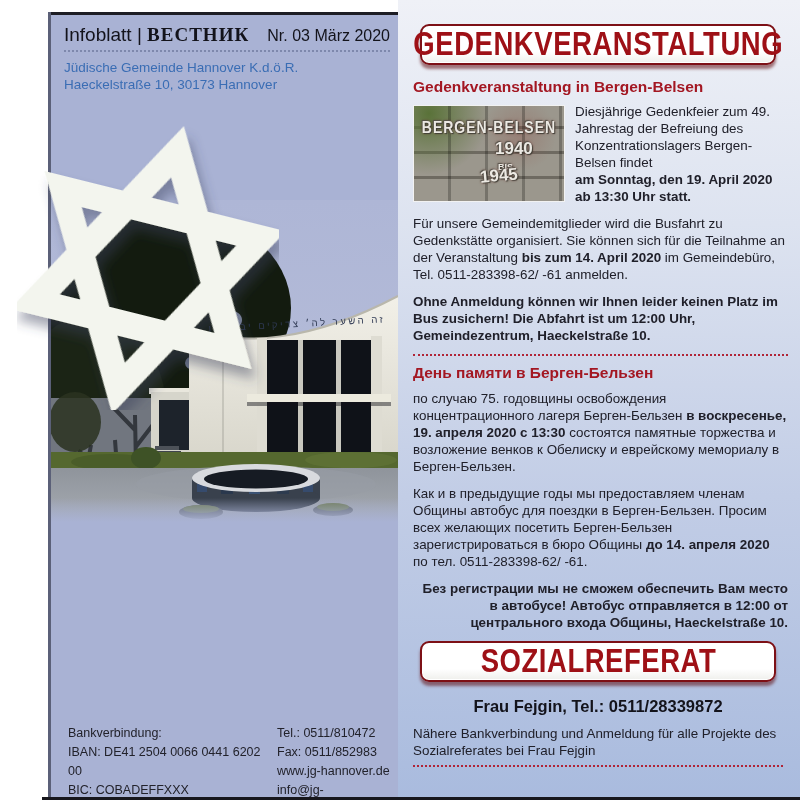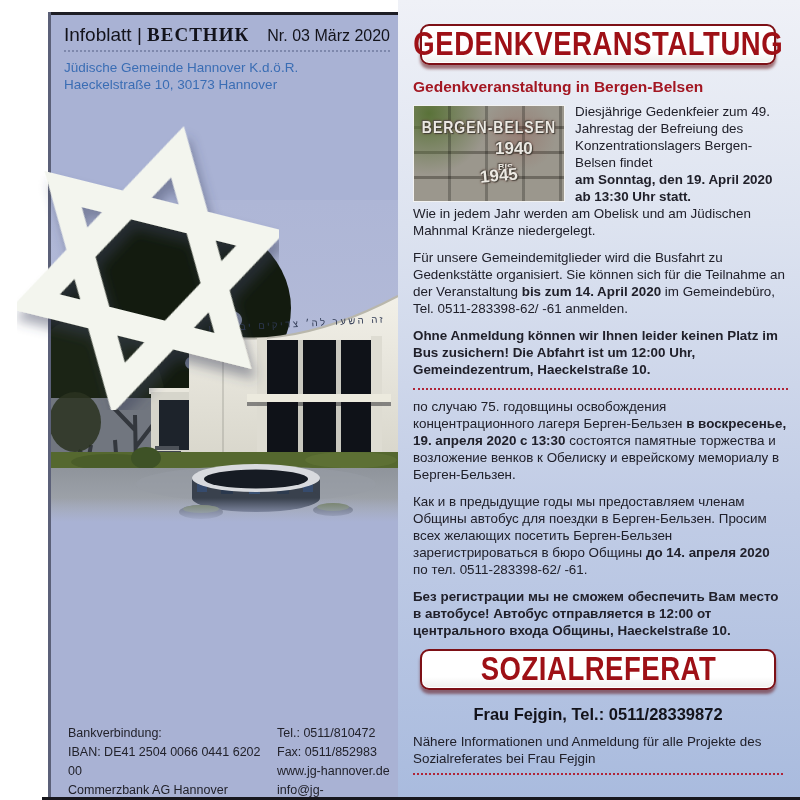--- a/index.html
+++ b/index.html
@@ -197,20 +197,21 @@
         <path d="M131,26 L29,206 L233,206 Z" fill="none" stroke="#f3f5ee" stroke-width="26"></path>
         <path d="M131,270 L29,90 L233,90 Z" fill="none" stroke="#f3f5ee" stroke-width="26"></path>
       </g>
     </svg>
   </div>
 
   <div class="bank-footer">
     <div class="col1">
       <div>Bankverbindung:</div>
       <div>IBAN: DE41 2504 0066  0441 6202 00</div>
+      <div>BIC: COBADEFFXXX</div>
       <div>Commerzbank AG Hannover</div>
     </div>
     <div class="col2">
       <div>Tel.: 0511/810472</div>
       <div>Fax: 0511/852983</div>
       <div class="bold">www.jg-hannover.de</div>
       <div class="bold">info@jg-hannover.de</div>
     </div>
   </div>
 </div>
@@ -227,50 +228,51 @@
     <div class="mem-body">
       <div class="stone-photo">
         <div class="stone-text stone-name">BERGEN-BELSEN</div>
         <div class="stone-text stone-y1">1940</div>
         <div class="stone-text stone-bis">BIS</div>
         <div class="stone-text stone-y2">1945</div>
       </div>
 
       <p><span>Diesjährige Gedenkfeier zum 49. Jahrestag der Befreiung des Konzentrationslagers Bergen-Belsen findet</span><br>
         <strong>am Sonntag, den 19. April 2020 ab 13:30 Uhr statt.</strong><br>
-        <span>Wie in jedem Jahr werden am Obelisk und am Jüdischen Mahnmal Kränze niedergelegt.</span></p>
+        </p>
 
       <p><span>Für unsere Gemeindemitglieder wird die Busfahrt zu Gedenkstätte organisiert. Sie können sich für die Teilnahme an der Veranstaltung</span>
         <strong>bis zum 14. April 2020</strong>
         <span>im Gemeindebüro, Tel. 0511-283398-62/ -61 anmelden.</span></p>
 
       <p><strong>Ohne Anmeldung können wir Ihnen leider keinen Platz im Bus zusichern! Die Abfahrt ist um 12:00 Uhr, Gemeindezentrum, Haeckelstraße 10.</strong></p>
 
       <hr class="red-dotted" style="margin-left:0;margin-right:0;">
     </div>
 
+    <div class="ru-heading">День памяти в Берген-Бельзен</div>
 
     <div class="mem-body">
       <p><span>по случаю 75. годовщины освобождения концентрационного лагеря Берген-Бельзен</span>
         <strong>в воскресенье, 19. апреля 2020 с 13:30</strong>
         <span>состоятся памятные торжества и возложение венков к Обелиску и еврейскому мемориалу в Берген-Бельзен.</span></p>
 
       <p><span>Как и в предыдущие годы мы предоставляем членам Общины автобус для поездки в Берген-Бельзен. Просим всех желающих посетить Берген-Бельзен зарегистрироваться в бюро Общины</span>
         <strong>до 14. апреля 2020</strong>
         <span>по тел. 0511-283398-62/ -61.</span></p>
 
-      <p style="margin-bottom:6px;"><strong>Без регистрации мы не сможем обеспечить Вам место в автобусе! Автобус отправляется в 12:00 от центрального входа Общины, Haeckelstraße 10.</strong></p>
+      <p style="margin-bottom:6px;text-align:right;"><strong>Без регистрации мы не сможем обеспечить Вам место в автобусе! Автобус отправляется в 12:00 от центрального входа Общины, Haeckelstraße 10.</strong></p>
     </div>
 
     <div class="banner-box" style="margin-top:10px;">
       <span class="banner-text">SOZIALREFERAT</span>
     </div>
 
     <div class="frau-line">Frau Fejgin, Tel.: 0511/28339872</div>
 
-    <div class="soz-info">Nähere Informationen und Anmeldung für alle Projekte des Sozialreferates bei Frau Fejgin</div>
+    <div class="soz-info">Nähere Bankverbindung und Anmeldung für alle Projekte des Sozialreferates bei Frau Fejgin</div>
 
     <hr class="red-dotted">
 
   </div>
 </div>
 
 <div class="bottom-edge"></div>
 
 </body></html>

